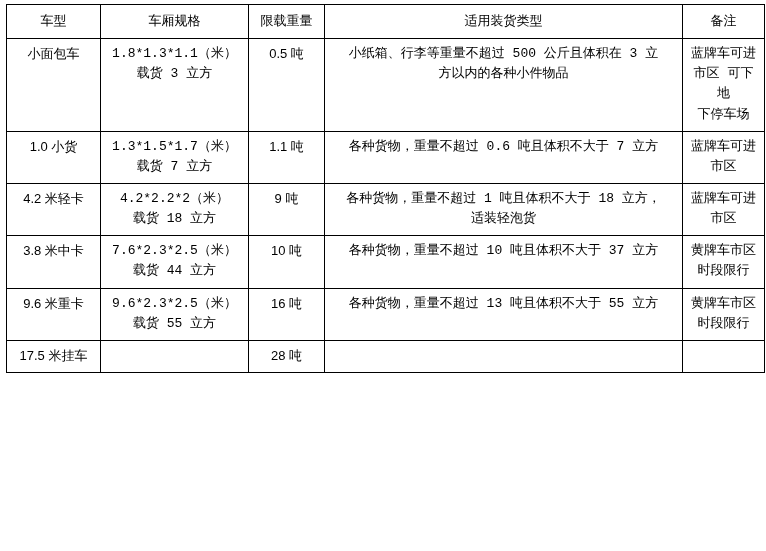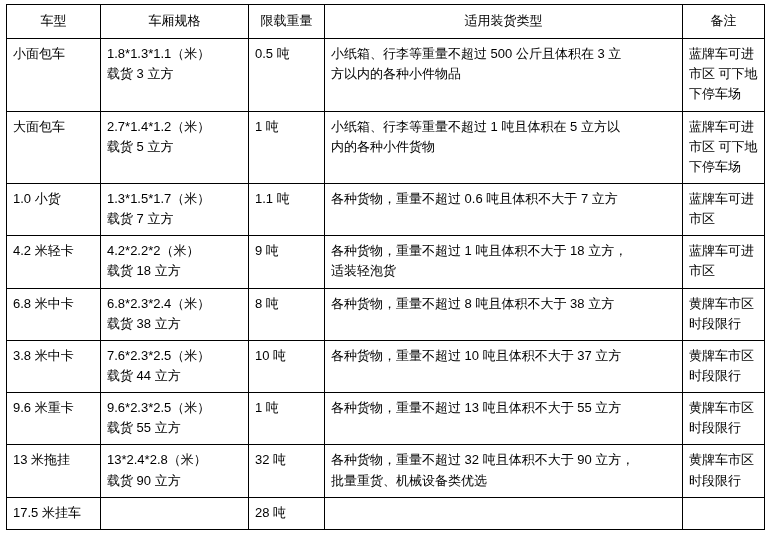--- a/index.html
+++ b/index.html
@@ -27,34 +27,34 @@
     margin-left: 2px;
   }
   table.vehicle-table td,
   table.vehicle-table th {
     border: 1px solid #000000;
     vertical-align: top;
     padding: 5px 6px 6px 6px;
     font-size: 13px;
     line-height: 1.55;
     font-weight: normal;
-    text-align: left;
+    text-align: center;
   }
   table.vehicle-table thead th {
     text-align: center;
     padding-top: 6px;
     padding-bottom: 7px;
   }
   col.c-type { width: 94px; }
   col.c-spec { width: 148px; }
   col.c-load { width: 76px; }
   col.c-cargo { width: 358px; }
   col.c-note { width: 82px; }
 
-  .cell-line { display: block; white-space: normal; }
+  .cell-line { display: block; white-space: normal; font-family: Liberation Mono, monospace; }
 </style>
 </head>
 <body>
 
 <div class="sheet">
   <table class="vehicle-table">
     <colgroup>
       <col class="c-type">
       <col class="c-spec">
       <col class="c-load">
@@ -82,37 +82,20 @@
             <span class="cell-line">小纸箱、行李等重量不超过 500 公斤且体积在 3 立</span>
             <span class="cell-line">方以内的各种小件物品</span>
           </td>
           <td>
             <span class="cell-line">蓝牌车可进</span>
             <span class="cell-line">市区 可下地</span>
             <span class="cell-line">下停车场</span>
           </td>
         </tr>
         <tr>
-          <td>大面包车</td>
-          <td>
-            <span class="cell-line">2.7*1.4*1.2（米）</span>
-            <span class="cell-line">载货 5 立方</span>
-          </td>
-          <td>1 吨</td>
-          <td>
-            <span class="cell-line">小纸箱、行李等重量不超过 1 吨且体积在 5 立方以</span>
-            <span class="cell-line">内的各种小件货物</span>
-          </td>
-          <td>
-            <span class="cell-line">蓝牌车可进</span>
-            <span class="cell-line">市区 可下地</span>
-            <span class="cell-line">下停车场</span>
-          </td>
-        </tr>
-        <tr>
           <td>1.0 小货</td>
           <td>
             <span class="cell-line">1.3*1.5*1.7（米）</span>
             <span class="cell-line">载货 7 立方</span>
           </td>
           <td>1.1 吨</td>
           <td>
             <span class="cell-line">各种货物，重量不超过 0.6 吨且体积不大于 7 立方</span>
           </td>
           <td>
@@ -130,74 +113,43 @@
           <td>
             <span class="cell-line">各种货物，重量不超过 1 吨且体积不大于 18 立方，</span>
             <span class="cell-line">适装轻泡货</span>
           </td>
           <td>
             <span class="cell-line">蓝牌车可进</span>
             <span class="cell-line">市区</span>
           </td>
         </tr>
         <tr>
-          <td>6.8 米中卡</td>
-          <td>
-            <span class="cell-line">6.8*2.3*2.4（米）</span>
-            <span class="cell-line">载货 38 立方</span>
-          </td>
-          <td>8 吨</td>
-          <td>
-            <span class="cell-line">各种货物，重量不超过 8 吨且体积不大于 38 立方</span>
-          </td>
-          <td>
-            <span class="cell-line">黄牌车市区</span>
-            <span class="cell-line">时段限行</span>
-          </td>
-        </tr>
-        <tr>
           <td>3.8 米中卡</td>
           <td>
             <span class="cell-line">7.6*2.3*2.5（米）</span>
             <span class="cell-line">载货 44 立方</span>
           </td>
           <td>10 吨</td>
           <td>
             <span class="cell-line">各种货物，重量不超过 10 吨且体积不大于 37 立方</span>
           </td>
           <td>
             <span class="cell-line">黄牌车市区</span>
             <span class="cell-line">时段限行</span>
           </td>
         </tr>
         <tr>
           <td>9.6 米重卡</td>
           <td>
             <span class="cell-line">9.6*2.3*2.5（米）</span>
             <span class="cell-line">载货 55 立方</span>
           </td>
-          <td>1 吨</td>
+          <td>16 吨</td>
           <td>
             <span class="cell-line">各种货物，重量不超过 13 吨且体积不大于 55 立方</span>
-          </td>
-          <td>
-            <span class="cell-line">黄牌车市区</span>
-            <span class="cell-line">时段限行</span>
-          </td>
-        </tr>
-        <tr>
-          <td>13 米拖挂</td>
-          <td>
-            <span class="cell-line">13*2.4*2.8（米）</span>
-            <span class="cell-line">载货 90 立方</span>
-          </td>
-          <td>32 吨</td>
-          <td>
-            <span class="cell-line">各种货物，重量不超过 32 吨且体积不大于 90 立方，</span>
-            <span class="cell-line">批量重货、机械设备类优选</span>
           </td>
           <td>
             <span class="cell-line">黄牌车市区</span>
             <span class="cell-line">时段限行</span>
           </td>
         </tr>
         <tr>
           <td>17.5 米挂车</td>
           <td></td>
           <td>28 吨</td>

